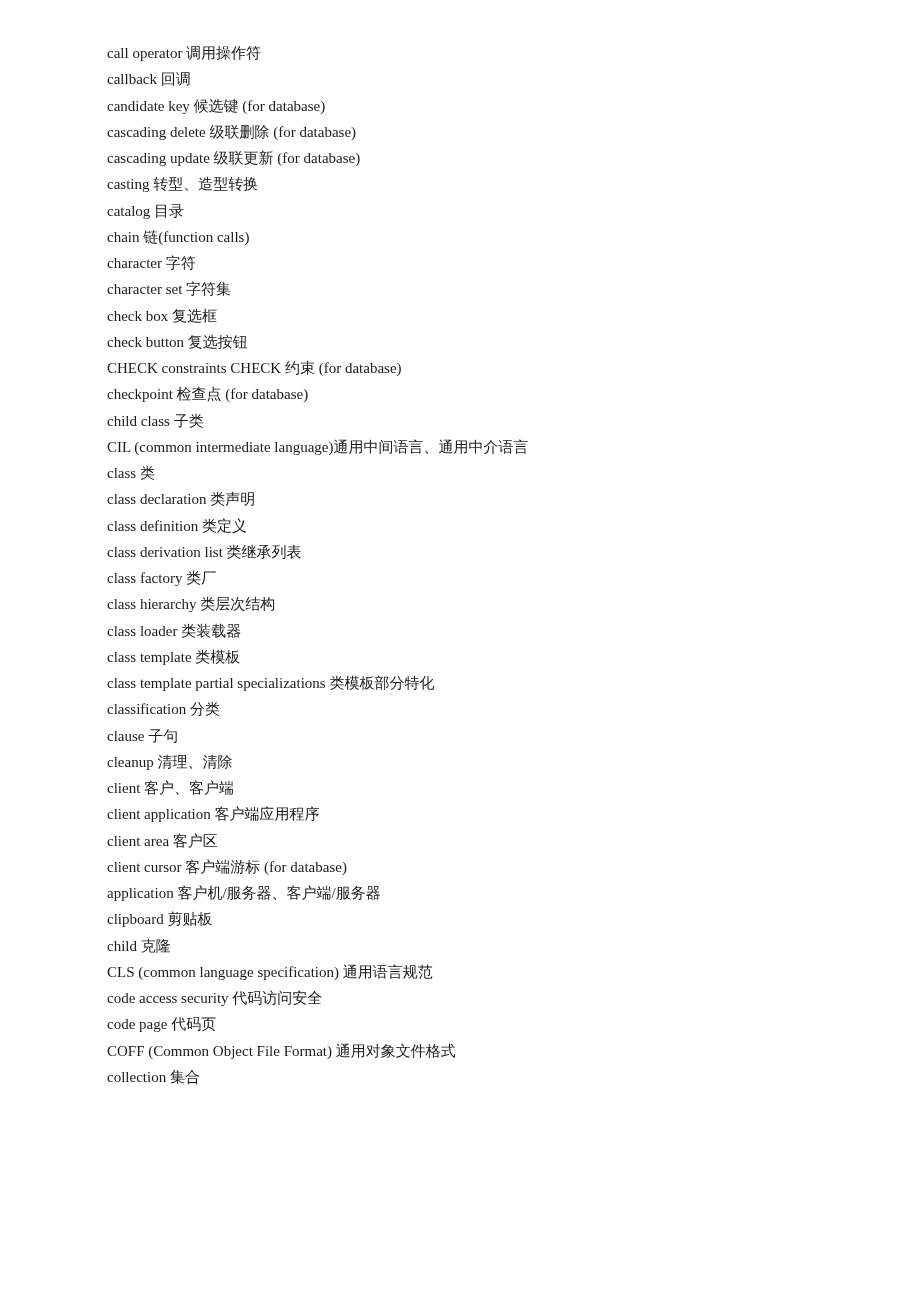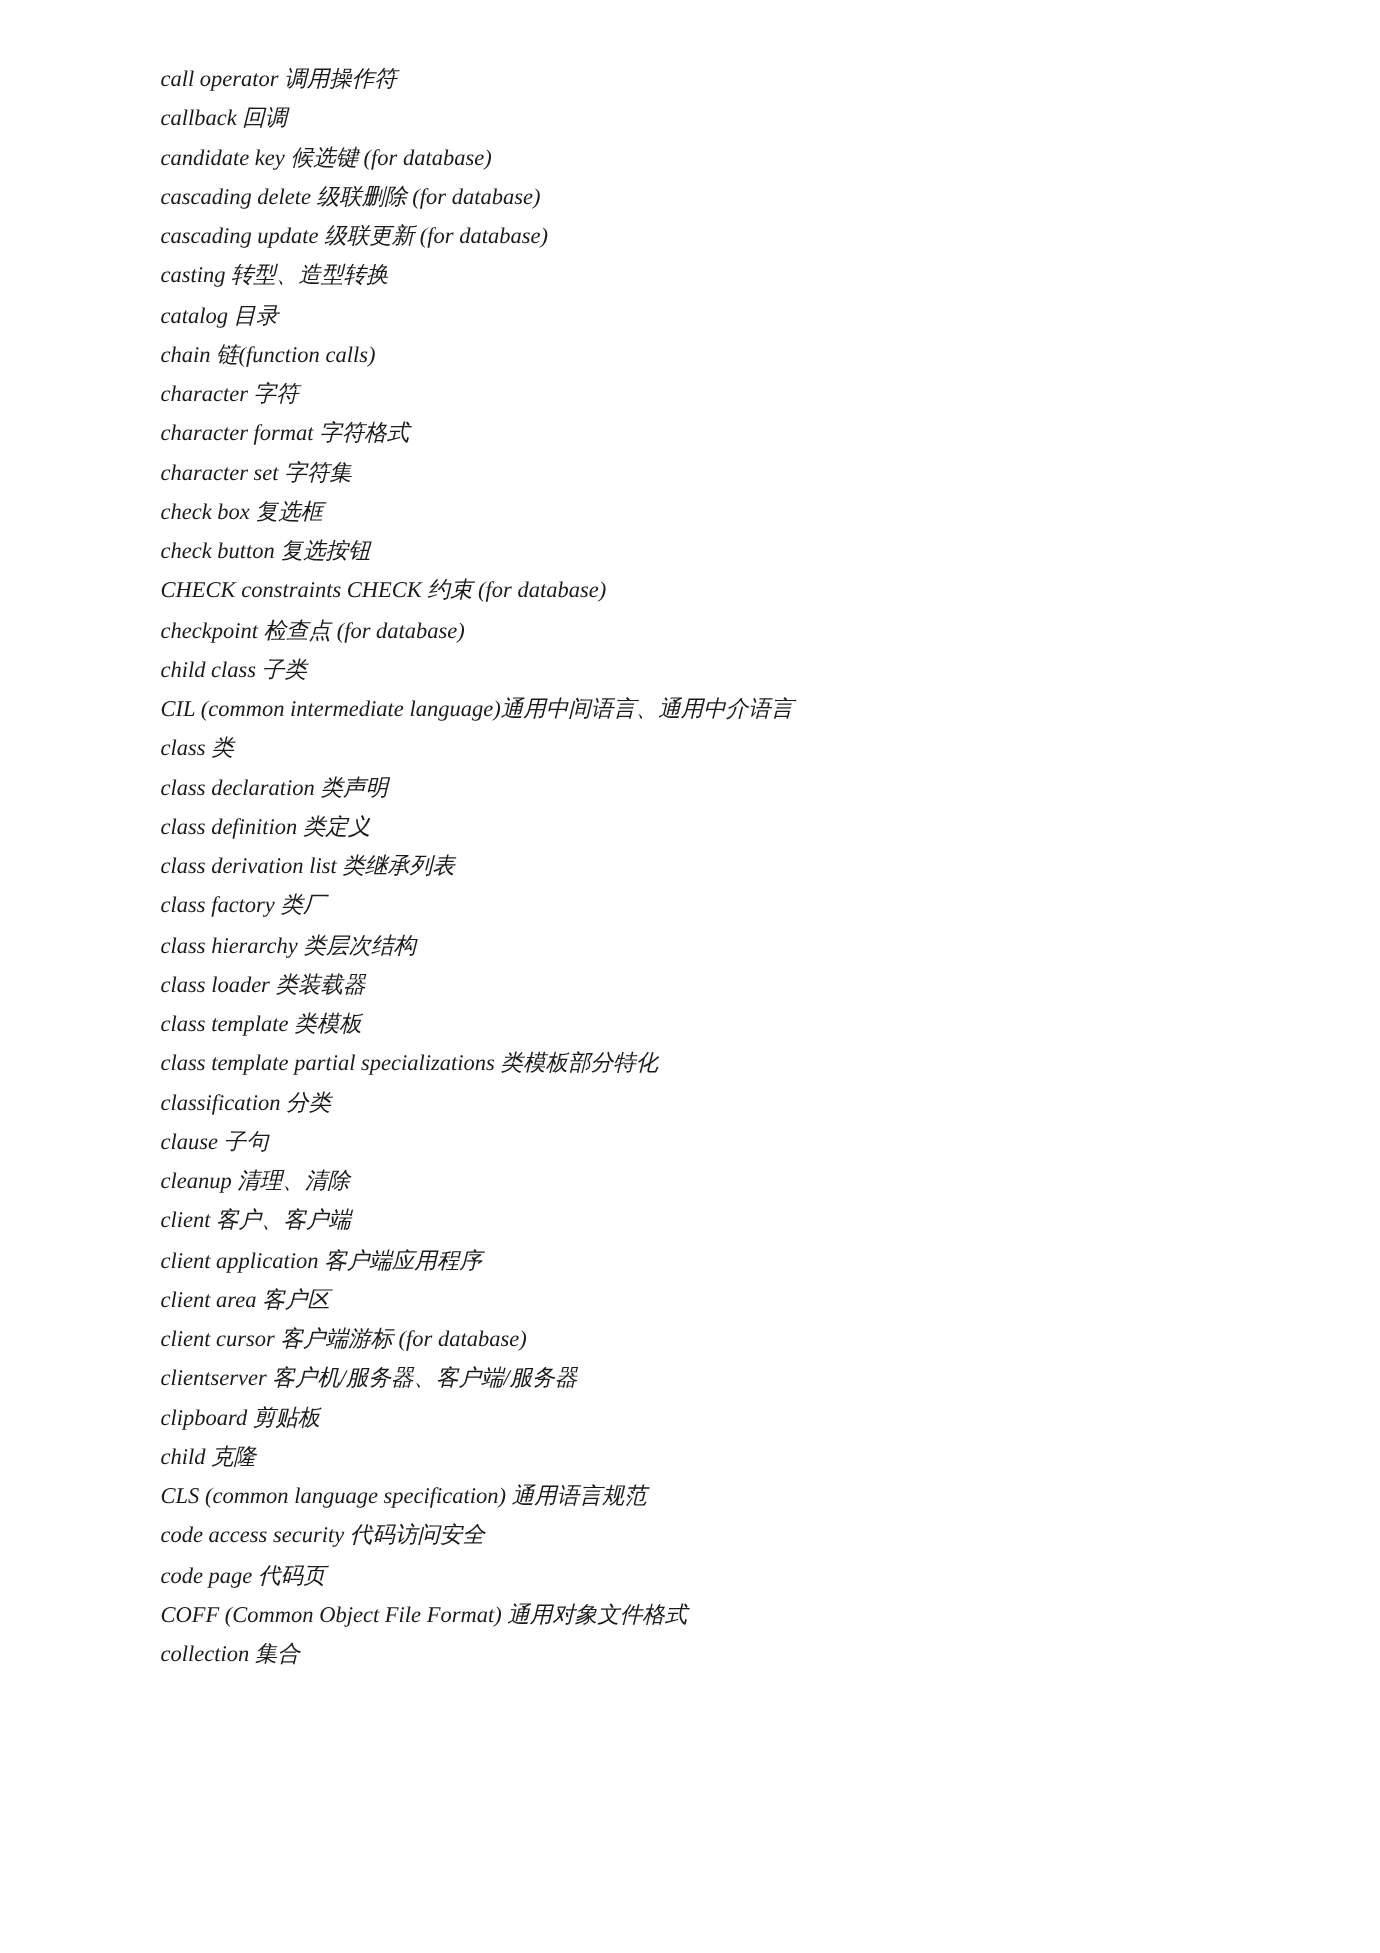--- a/index.html
+++ b/index.html
@@ -1,19 +1,18 @@
 <!DOCTYPE html>
 <html><head>
   <meta charset="utf-8">
   <style>
     * {
       margin: 0;
       padding: 0;
       box-sizing: border-box;
-      font-style: italic;
     }
     body {
       background: #ffffff;
       font-family: "SimSun", "宋体", serif;
       font-size: 15px;
       color: #1a1a1a;
       width: 920px;
       min-height: 1302px;
       padding: 40px 107px 40px 107px;
       line-height: 1.75;
@@ -43,21 +42,20 @@
 <div id="content">
 <span class="entry">call operator 调用操作符</span>
     <span class="entry">callback 回调</span>
     <span class="entry">candidate key 候选键 (for database)</span>
     <span class="entry">cascading delete 级联删除 (for database)</span>
     <span class="entry">cascading update 级联更新 (for database)</span>
     <span class="entry">casting 转型、造型转换</span>
     <span class="entry">catalog 目录</span>
     <span class="entry">chain 链(function calls)</span>
     <span class="entry">character 字符</span>
-    <span class="entry">character format 字符格式</span>
     <span class="entry">character set 字符集</span>
     <span class="entry">check box 复选框</span>
     <span class="entry">check button 复选按钮</span>
     <span class="entry">CHECK constraints CHECK 约束 (for database)</span>
     <span class="entry">checkpoint 检查点 (for database)</span>
     <span class="entry">child class 子类</span>
     <span class="entry">CIL (common intermediate language)通用中间语言、通用中介语言</span>
     <span class="entry">class 类</span>
     <span class="entry">class declaration 类声明</span>
     <span class="entry">class definition 类定义</span>
@@ -67,21 +65,21 @@
     <span class="entry">class loader 类装载器</span>
     <span class="entry">class template 类模板</span>
     <span class="entry">class template partial specializations 类模板部分特化</span>
     <span class="entry">classification 分类</span>
     <span class="entry">clause 子句</span>
     <span class="entry">cleanup 清理、清除</span>
     <span class="entry">client 客户、客户端</span>
     <span class="entry">client application 客户端应用程序</span>
     <span class="entry">client area 客户区</span>
     <span class="entry">client cursor 客户端游标 (for database)</span>
-    <span class="entry">clientserver 客户机/服务器、客户端/服务器</span>
+    <span class="entry">application 客户机/服务器、客户端/服务器</span>
     <span class="entry">clipboard 剪贴板</span>
     <span class="entry">child 克隆</span>
     <span class="entry">CLS (common language specification) 通用语言规范</span>
     <span class="entry">code access security 代码访问安全</span>
     <span class="entry">code page 代码页</span>
     <span class="entry">COFF (Common Object File Format) 通用对象文件格式</span>
     <span class="entry">collection 集合</span>
   </div>
 
 </body></html>

